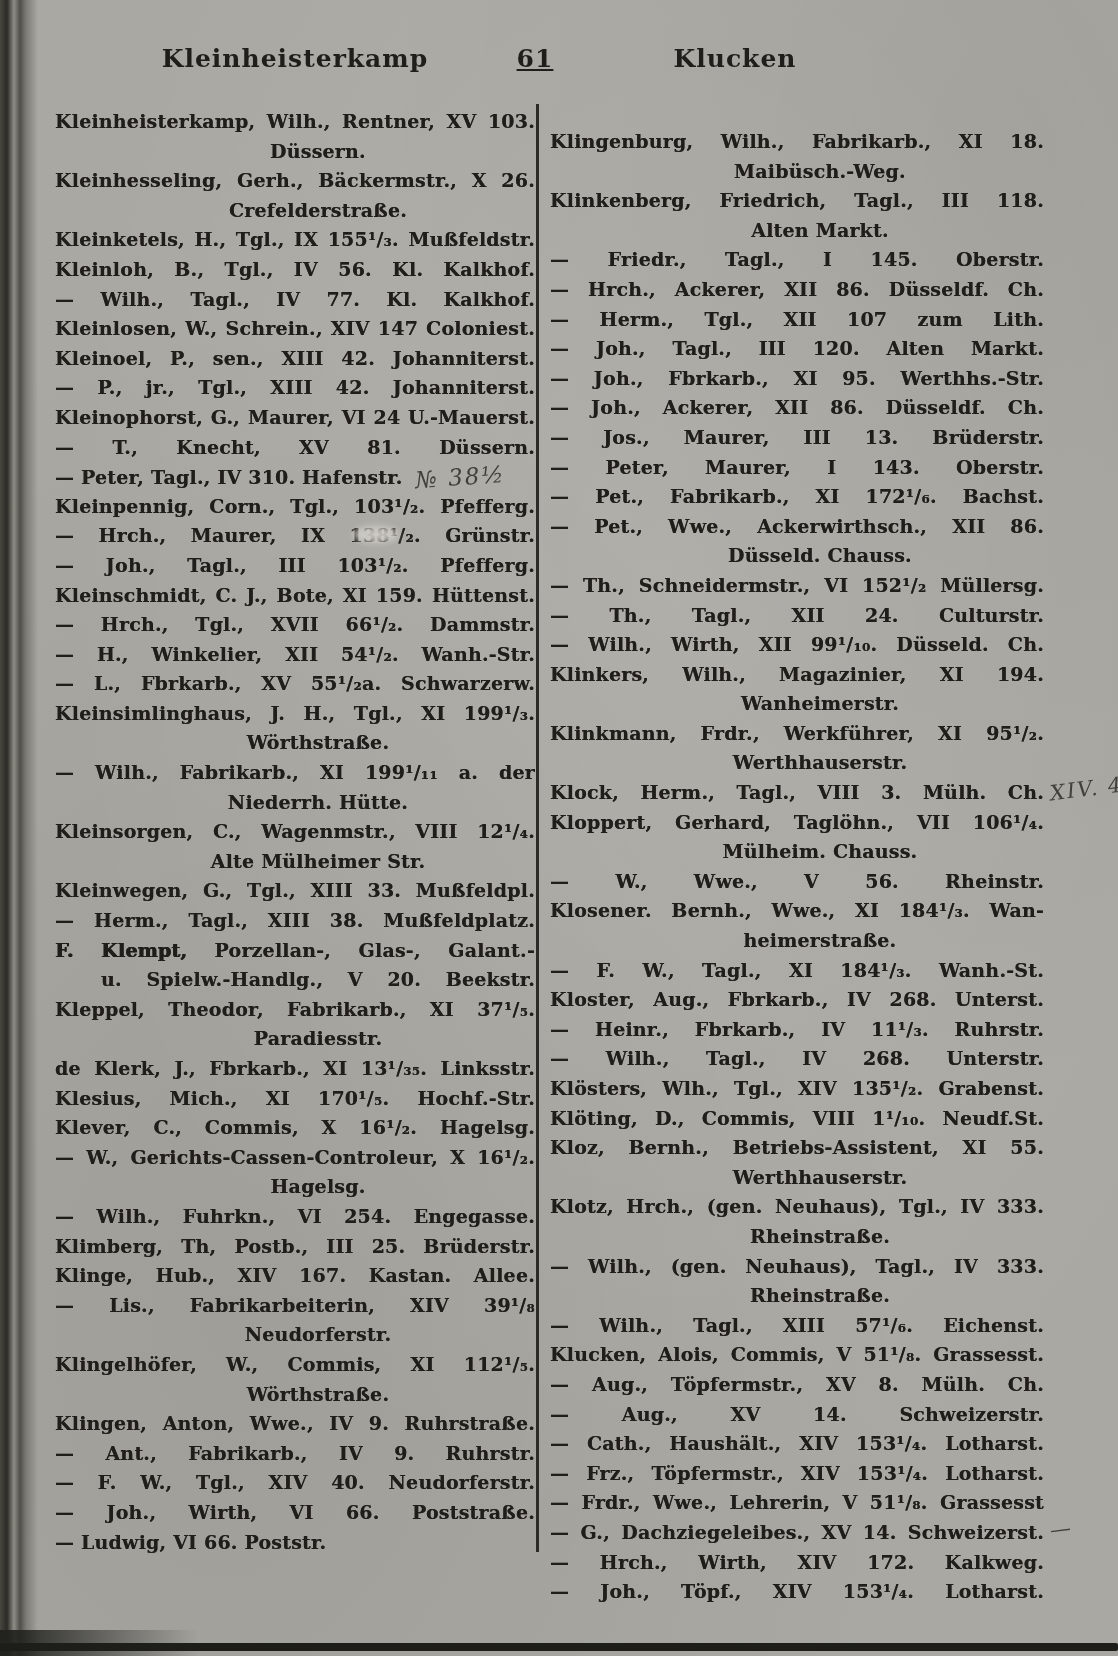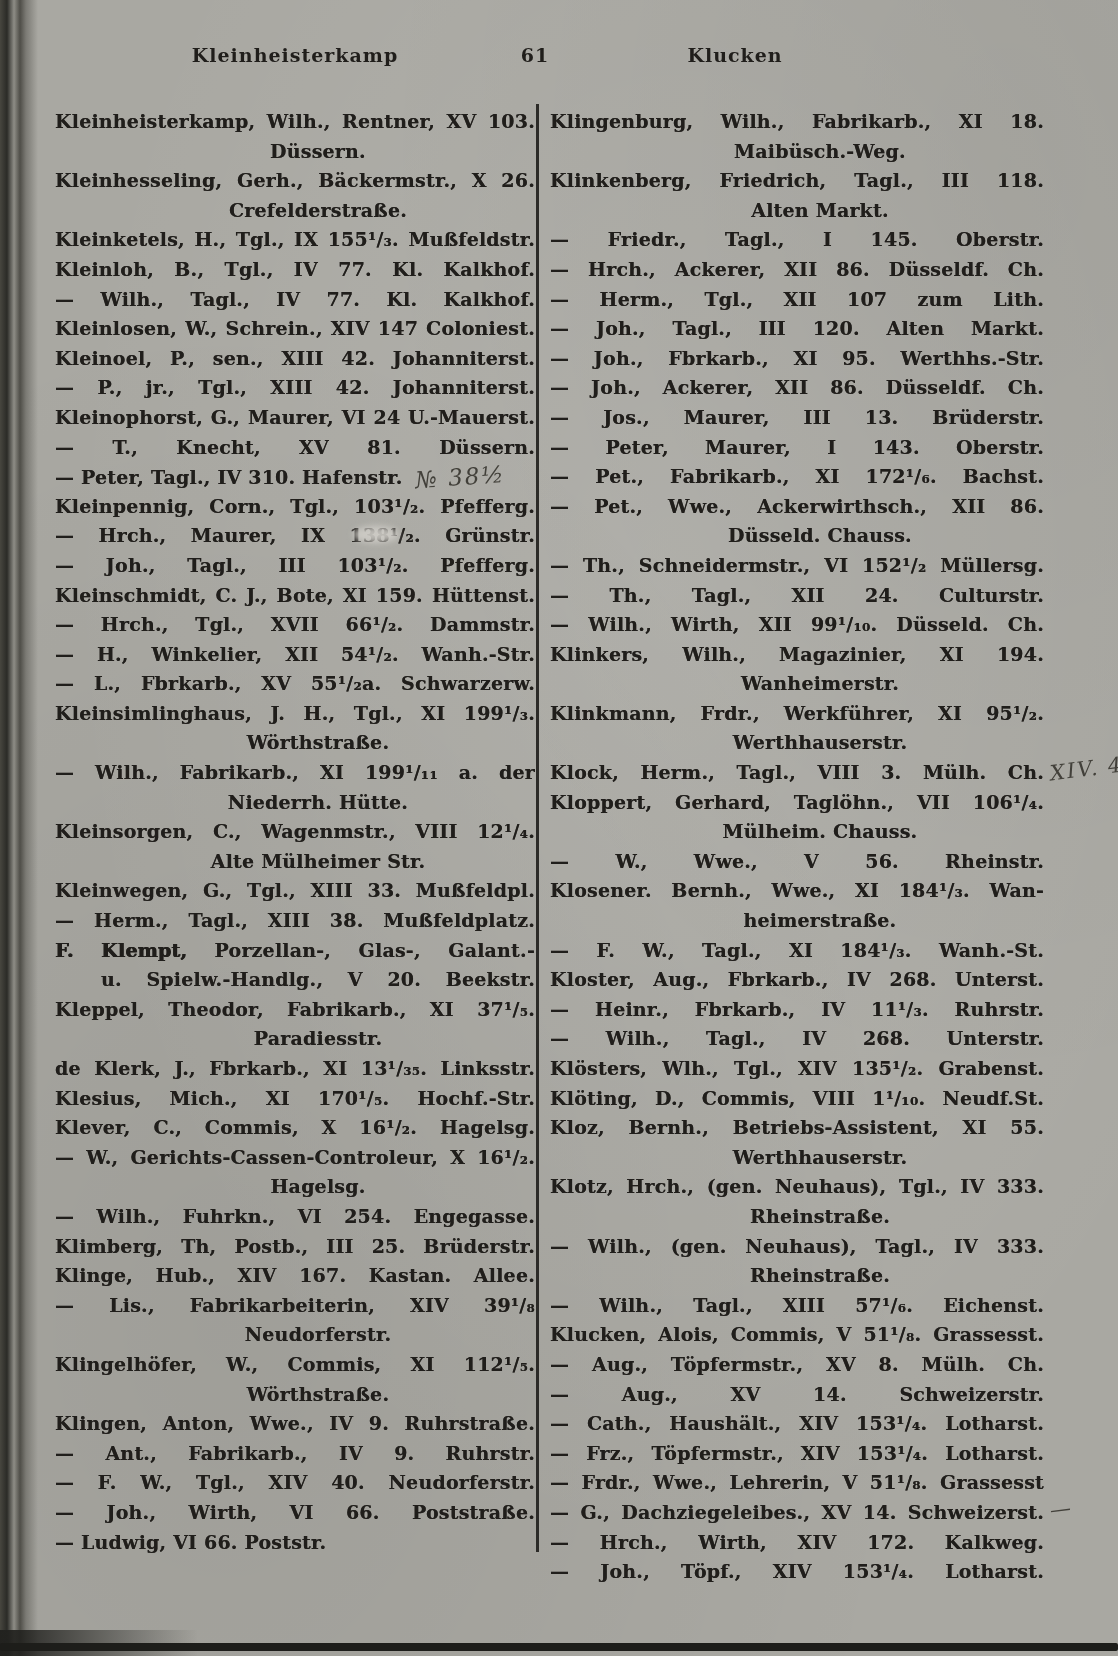--- a/index.html
+++ b/index.html
@@ -22,30 +22,30 @@
   }
   .bottom-edge {
     position:absolute; left:0; bottom:5px; width:100%; height:8px;
     background:#1d1d1a; border-radius:2px;
   }
   .bottom-corner {
     position:absolute; left:0; bottom:0; width:220px; height:26px;
     background:linear-gradient(90deg,#22221f, rgba(34,34,31,0) 90%);
   }
   
-  .hdr { position:absolute; top:44px; height:34px; font-weight:bold; font-size:19px; letter-spacing:1px; text-align:center; white-space:nowrap; }
+  .hdr { position:absolute; top:44px; height:34px; font-weight:bold; font-size:25px; letter-spacing:1px; text-align:center; white-space:nowrap; }
   .hdr-left   { left:150px; width:290px; }
-  .hdr-center { left:498px; width:74px;  }
+  .hdr-center { left:498px; width:74px;text-decoration:underline;  }
   .hdr-right  { left:650px; width:170px; }
   
   .divider { position:absolute; left:536px; top:104px; width:3px; height:1448px; background:#2c2b28; }
   
   .col { position:absolute; top:107px; }
   .col-left  { left:55px;  width:480px; }
-  .col-right { left:550px; width:494px; }
+  .col-right { left:550px; width:494px;margin-top:20px; }
   .ln {
     position:relative;
     height:29.6px; line-height:29.6px;
     font-size:19px; font-weight:bold; letter-spacing:0.2px;
     white-space:normal;
     text-shadow:0 0 0.6px rgba(32,30,27,0.75);
   }
   .ln.j   { text-align:justify; text-align-last:justify; }
   .ln.ind { padding-left:46px; text-align:center; }
   .xb { text-shadow:0.7px 0 0 currentColor, 0 0 0.6px rgba(32,30,27,0.8);margin-top:12px; }
@@ -73,21 +73,21 @@
   <div class="hdr hdr-right">Klucken</div>
 
   <div class="divider"></div>
 
   <div class="col col-left">
       <div class="ln j">Kleinheisterkamp, Wilh., Rentner, XV 103.</div>
       <div class="ln ind">Düssern.</div>
       <div class="ln j">Kleinhesseling, Gerh., Bäckermstr., X 26.</div>
       <div class="ln ind">Crefelderstraße.</div>
       <div class="ln j">Kleinketels, H., Tgl., IX 155¹/₃. Mußfeldstr.</div>
-      <div class="ln j">Kleinloh, B., Tgl., IV 77. Kl. Kalkhof.</div>
+      <div class="ln j">Kleinloh, B., Tgl., IV 56. Kl. Kalkhof.</div>
       <div class="ln j">— Wilh., Tagl., IV 77. Kl. Kalkhof.</div>
       <div class="ln j">Kleinlosen, W., Schrein., XIV 147 Coloniest.</div>
       <div class="ln j">Kleinoel, P., sen., XIII 42. Johanniterst.</div>
       <div class="ln j">— P., jr., Tgl., XIII 42. Johanniterst.</div>
       <div class="ln j">Kleinophorst, G., Maurer, VI 24 U.-Mauerst.</div>
       <div class="ln j">— T., Knecht, XV 81. Düssern.</div>
       <div class="ln">— Peter, Tagl., IV 310. Hafenstr.<span class="hand inline">№ 38½</span></div>
       <div class="ln j">Kleinpennig, Corn., Tgl., 103¹/₂. Pfefferg.</div>
       <div class="ln j">— Hrch., Maurer, IX 138¹/₂. Grünstr.<span class="smudge"></span></div>
       <div class="ln j">— Joh., Tagl., III 103¹/₂. Pfefferg.</div>

